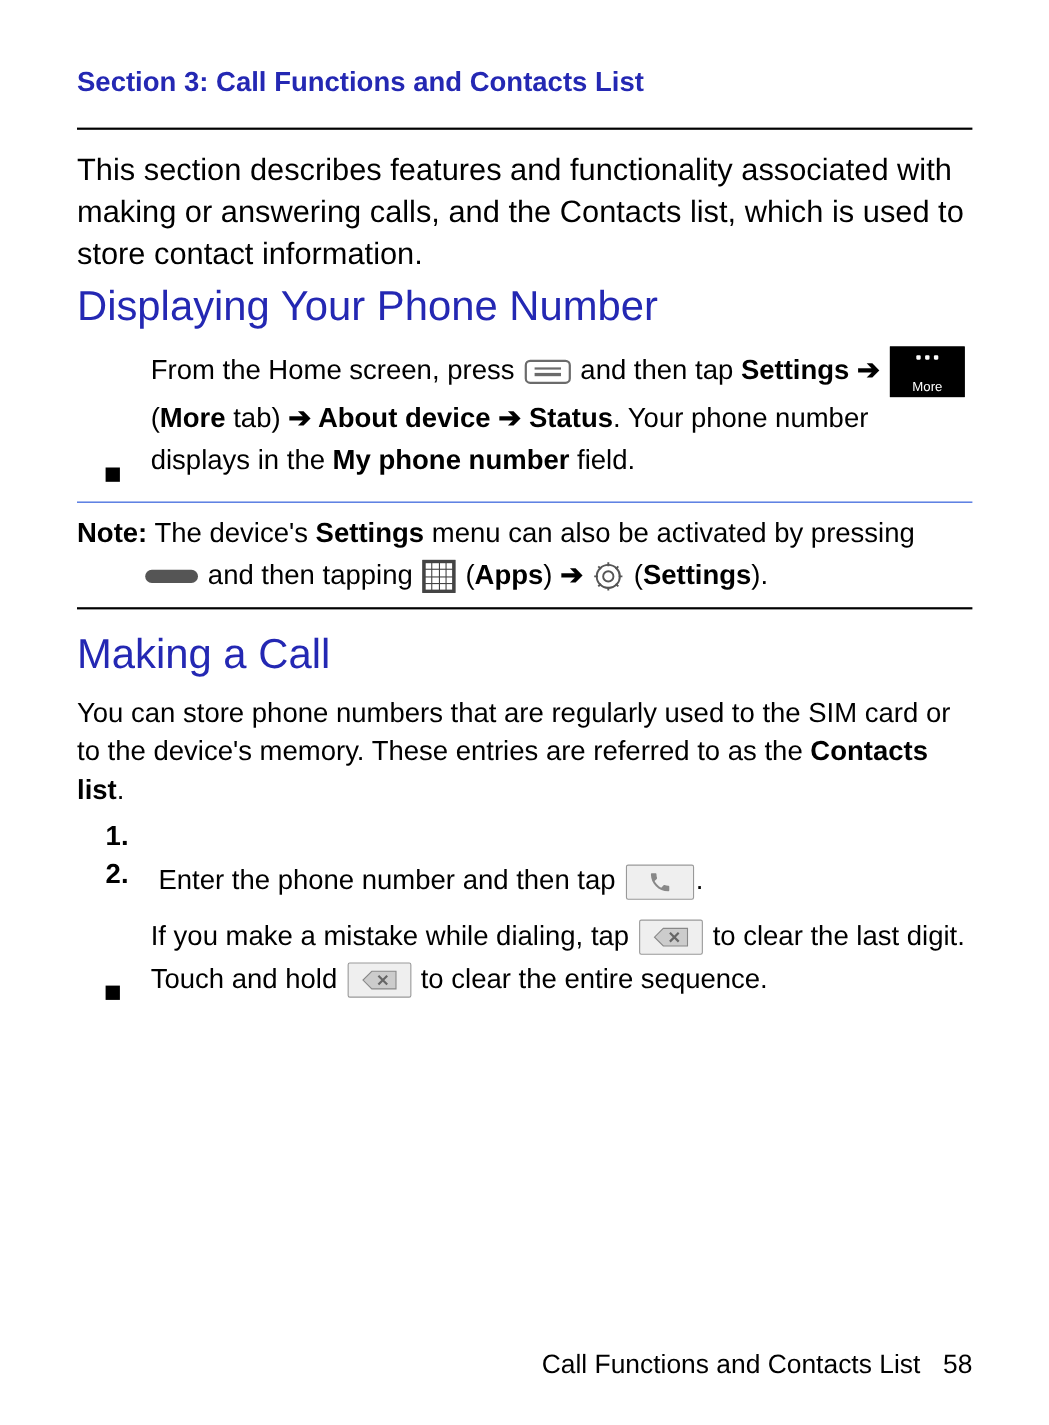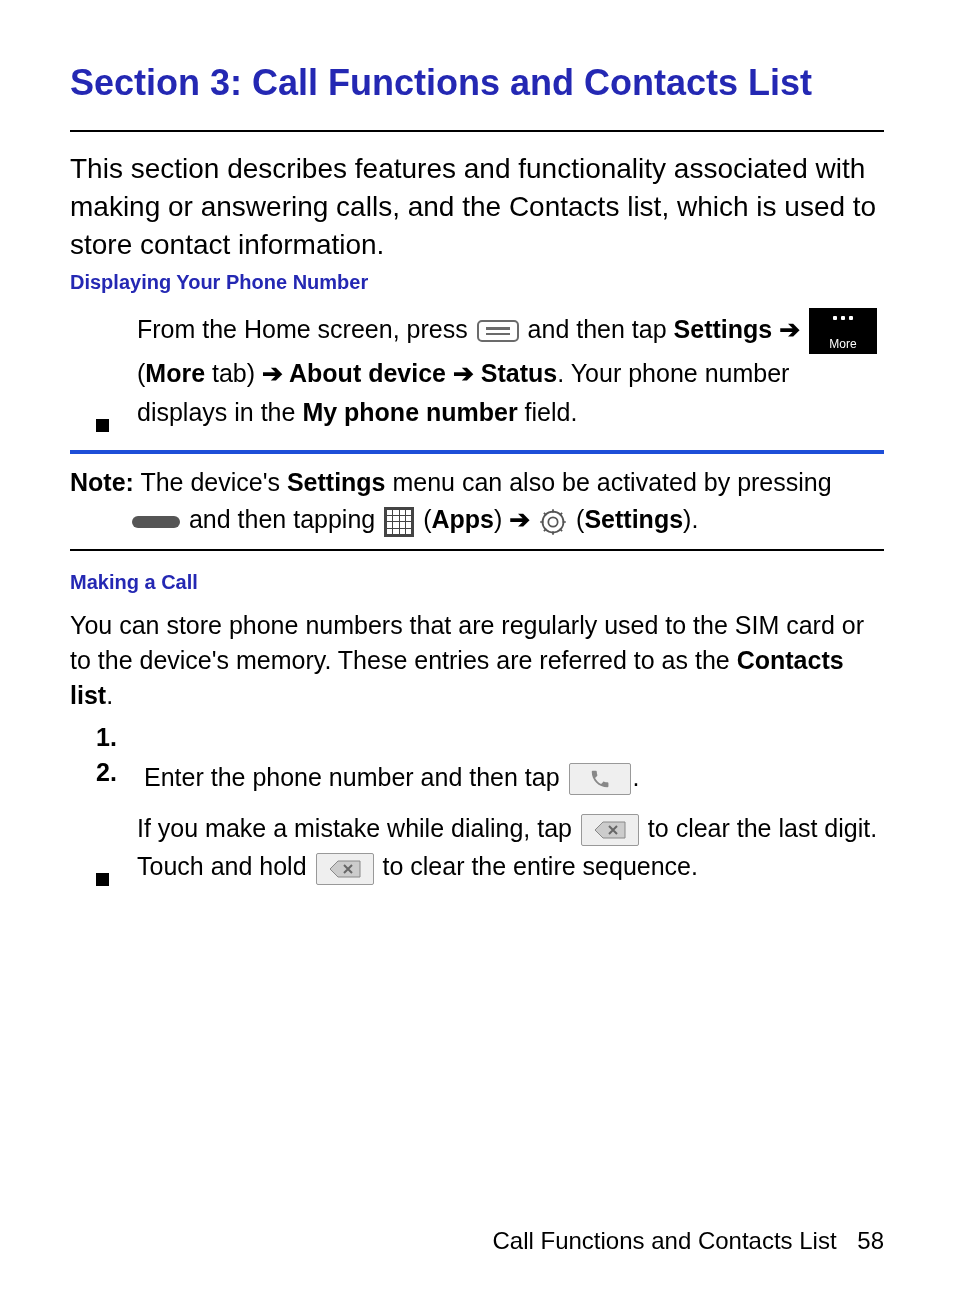--- a/index.html
+++ b/index.html
@@ -8,41 +8,41 @@
     padding: 60px 70px 40px 70px;
     width: 954px;
     height: 1295px;
     font-family: Arial, Helvetica, sans-serif;
     color: #000;
     background: #fff;
     position: relative;
   }
   h1.section-title {
     color: #2428b3;
-    font-size: 36px;
+    font-size: 25px;
     font-weight: 900;
     line-height: 1.25;
     margin: 0 0 25px 0;
     font-stretch: condensed;
   }
   .hr-thick {
     border: none;
     border-top: 2px solid #000;
     margin: 10px 0 18px 0;
   }
   .intro {
     font-size: 28px;
     line-height: 1.35;
     margin: 0 0 8px 0;
     font-stretch: condensed;
   }
   h2.subhead {
     color: #2428b3;
-    font-size: 20px;
-    font-weight: 700;
+    font-size: 38px;
+    font-weight: 400;
     margin: 6px 0 14px 0;
     font-stretch: condensed;
   }
   .bullet-row {
     display: flex;
     align-items: flex-end;
     margin: 0 0 10px 26px;
   }
   .square-bullet {
     width: 13px;
@@ -53,21 +53,21 @@
     margin-right: 28px;
   }
   .bullet-body {
     font-size: 25px;
     line-height: 1.55;
     font-stretch: condensed;
   }
   .bold { font-weight: 700; }
   .arrow { font-weight: 700; }
   .note-box {
-    border-top: 4px solid #1d4ed8;
+    border-top: 1px solid #1d4ed8;
     border-bottom: 2px solid #000;
     padding: 10px 0 10px 0;
     font-size: 25px;
     line-height: 1.5;
     margin: 18px 0 20px 0;
     font-stretch: condensed;
   }
   .note-line2 { padding-left: 60px; }
   .para {
     font-size: 25px;

